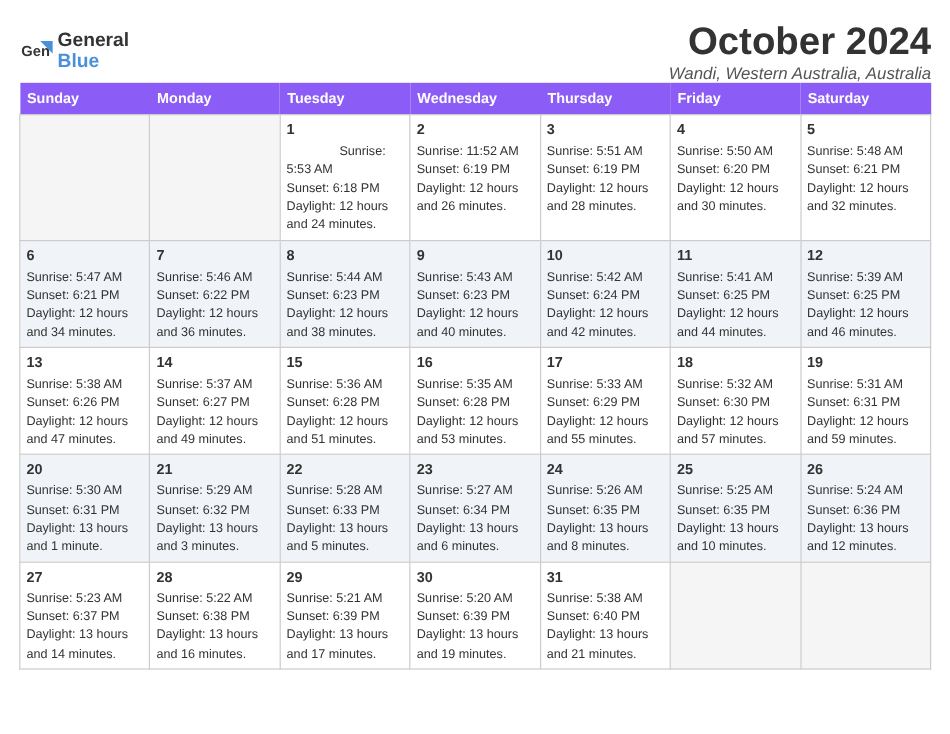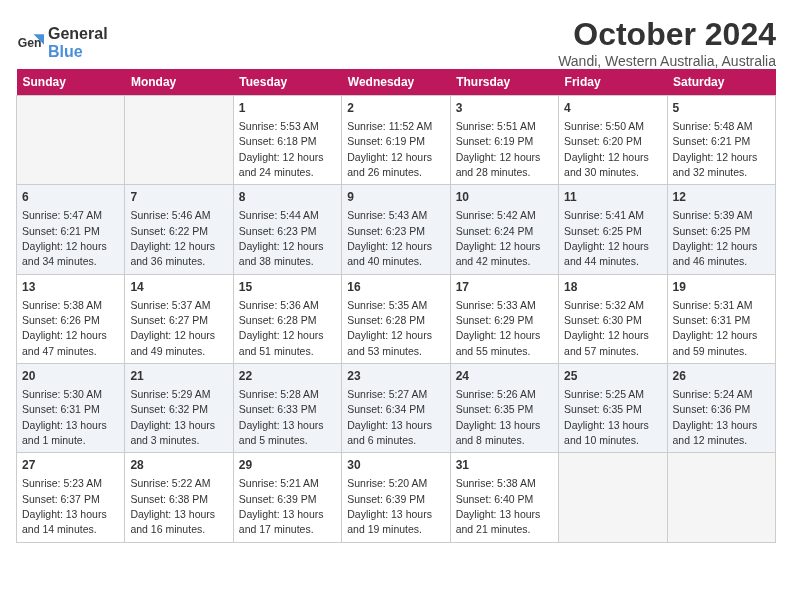--- a/index.html
+++ b/index.html
@@ -29,28 +29,29 @@
     }
     .title-block h1 {
       font-size: 32px;
       font-weight: bold;
       color: #333;
     }
     .title-block h2 {
       font-size: 14px;
       font-weight: normal;
       color: #555;
+      font-style: italic;
     }
     table {
       width: 100%;
       border-collapse: collapse;
       font-size: 11px;
     }
     thead th {
-      background: #be185d;
+      background: #8b5cf6;
       color: #fff;
       text-align: left;
       padding: 6px 6px;
       font-size: 12px;
       font-weight: bold;
     }
     tbody td {
       border: 1px solid #ccc;
       vertical-align: top;
       padding: 4px 5px;
@@ -109,21 +110,21 @@
         <th>Wednesday</th>
         <th>Thursday</th>
         <th>Friday</th>
         <th>Saturday</th>
       </tr>
   </thead>
   <tbody id="calendar-body">
   <tr>
         <td class="empty"></td>
         <td class="empty"></td>
-        <td><span class="day-number">1</span><span class="day-info" style="white-space: pre-line;">Sunrise: 5:53 AM
+        <td><span class="day-number">1</span><span class="day-info" style="white-space: pre-line; margin-left: 44px;">Sunrise: 5:53 AM
 Sunset: 6:18 PM
 Daylight: 12 hours and 24 minutes.</span></td>
         <td><span class="day-number">2</span><span class="day-info" style="white-space: pre-line;">Sunrise: 11:52 AM
 Sunset: 6:19 PM
 Daylight: 12 hours and 26 minutes.</span></td>
         <td><span class="day-number">3</span><span class="day-info" style="white-space: pre-line;">Sunrise: 5:51 AM
 Sunset: 6:19 PM
 Daylight: 12 hours and 28 minutes.</span></td>
         <td><span class="day-number">4</span><span class="day-info" style="white-space: pre-line;">Sunrise: 5:50 AM
 Sunset: 6:20 PM

